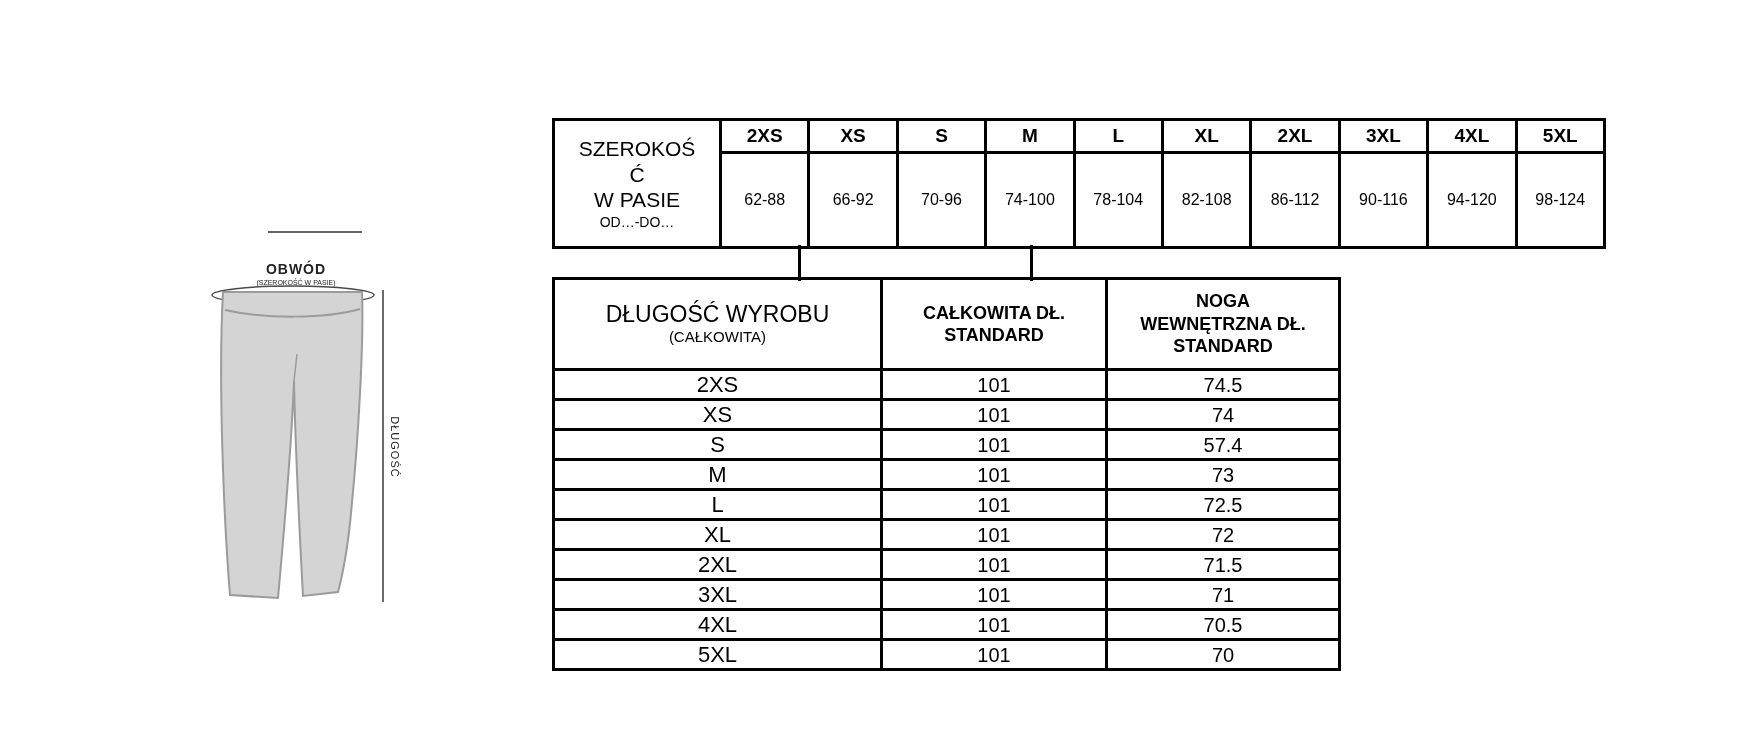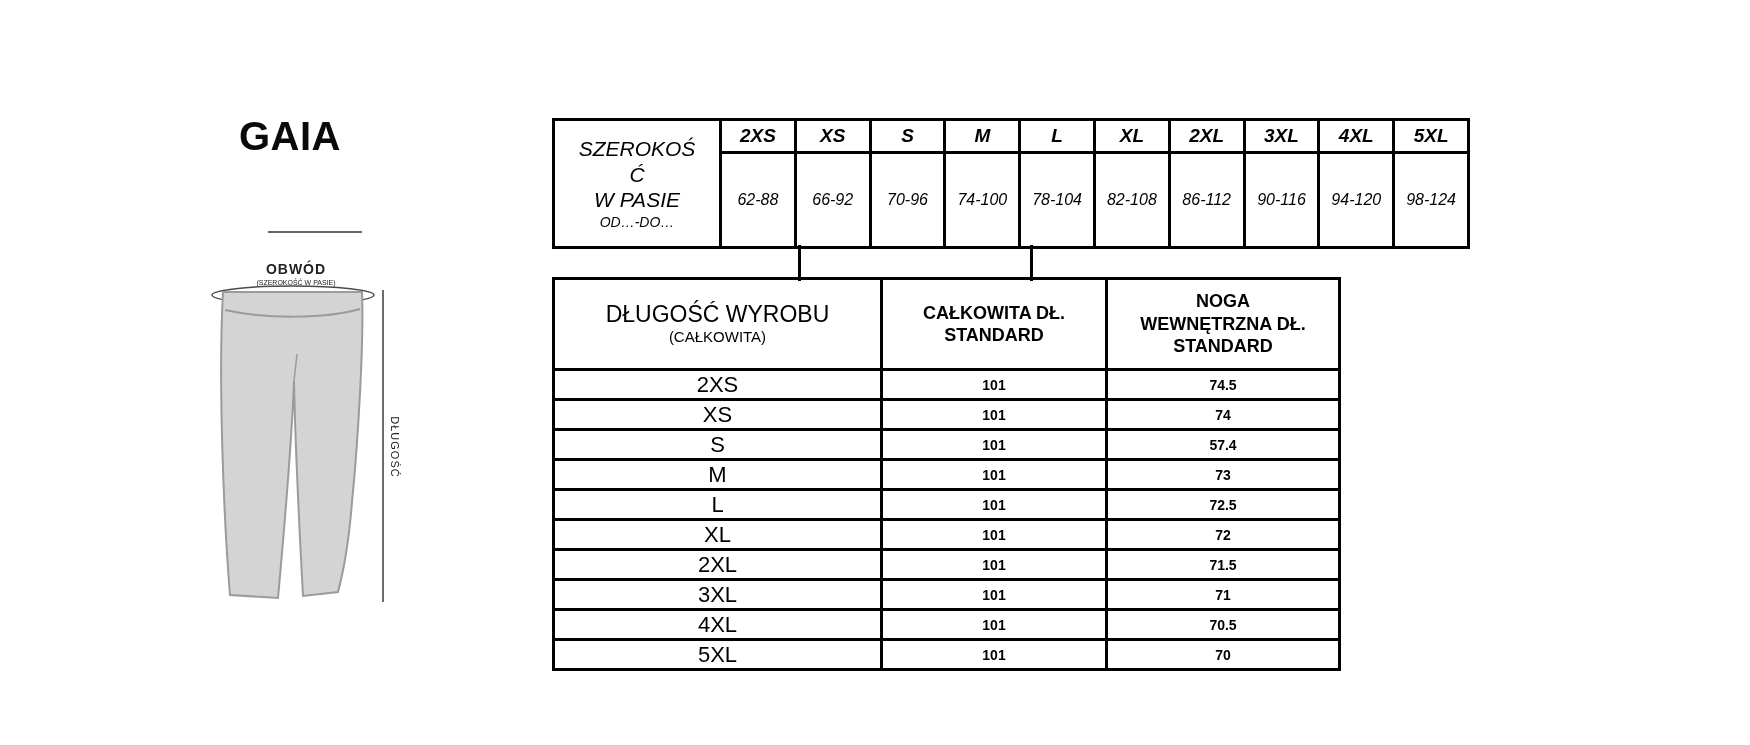--- a/index.html
+++ b/index.html
@@ -30,21 +30,21 @@
     border:3px solid #000;
     text-align:center;
     vertical-align:middle;
     padding:0;
     overflow:hidden;
   }
   .preline{white-space:pre-line;}
 
   
   .waist-table{left:552px;top:118px;}
-  .waist-table table{width:918px;font-style:italic;}
+  .waist-table table{width:1054px;}
   .waist-head{
     width:164px;
     font-weight:normal;
     font-size:21px;
     line-height:1.2;
   }
   .waist-head .od-do{font-size:14px;margin-top:2px;}
   .size-cell{
     height:30px;
     font-weight:bold;
@@ -61,30 +61,29 @@
   .connector.c1{left:798px;}
   .connector.c2{left:1030px;}
 
   
   .length-table{left:552px;top:277px;}
   .length-table table{width:786px;}
   .lt-h{height:88px;font-weight:bold;font-size:18px;line-height:1.25;}
   .lt-h1 .main{font-weight:normal;font-size:23px;line-height:1.15;}
   .lt-h1 .sub{font-weight:normal;font-size:15px;margin-top:0;}
   .lt-size{height:27px;font-size:22px;font-weight:normal;line-height:1;}
-  .lt-val{font-size:14px;font-weight:bold;line-height:1;}
+  .lt-val{font-size:20px;font-weight:normal;line-height:1;}
 
   
   svg text{fill:#222;}
 </style>
 </head>
 <body>
 
 <div class="abs title-block">
-  <div>GAIA</div>
 </div>
 
 <svg class="abs" style="left:180px;top:222px;" width="240" height="400" viewBox="0 0 240 400">
 
   <line x1="88" y1="10" x2="182" y2="10" stroke="#333" stroke-width="1.5"></line>
 
   <text x="116" y="52" text-anchor="middle" font-size="14" font-weight="bold" letter-spacing="1">OBWÓD</text>
   <text x="116" y="63" text-anchor="middle" font-size="7">(SZEROKOŚĆ W PASIE)</text>
 
   <ellipse cx="113" cy="73" rx="81" ry="9" fill="#ffffff" stroke="#4a4a4a" stroke-width="1.5"></ellipse>

